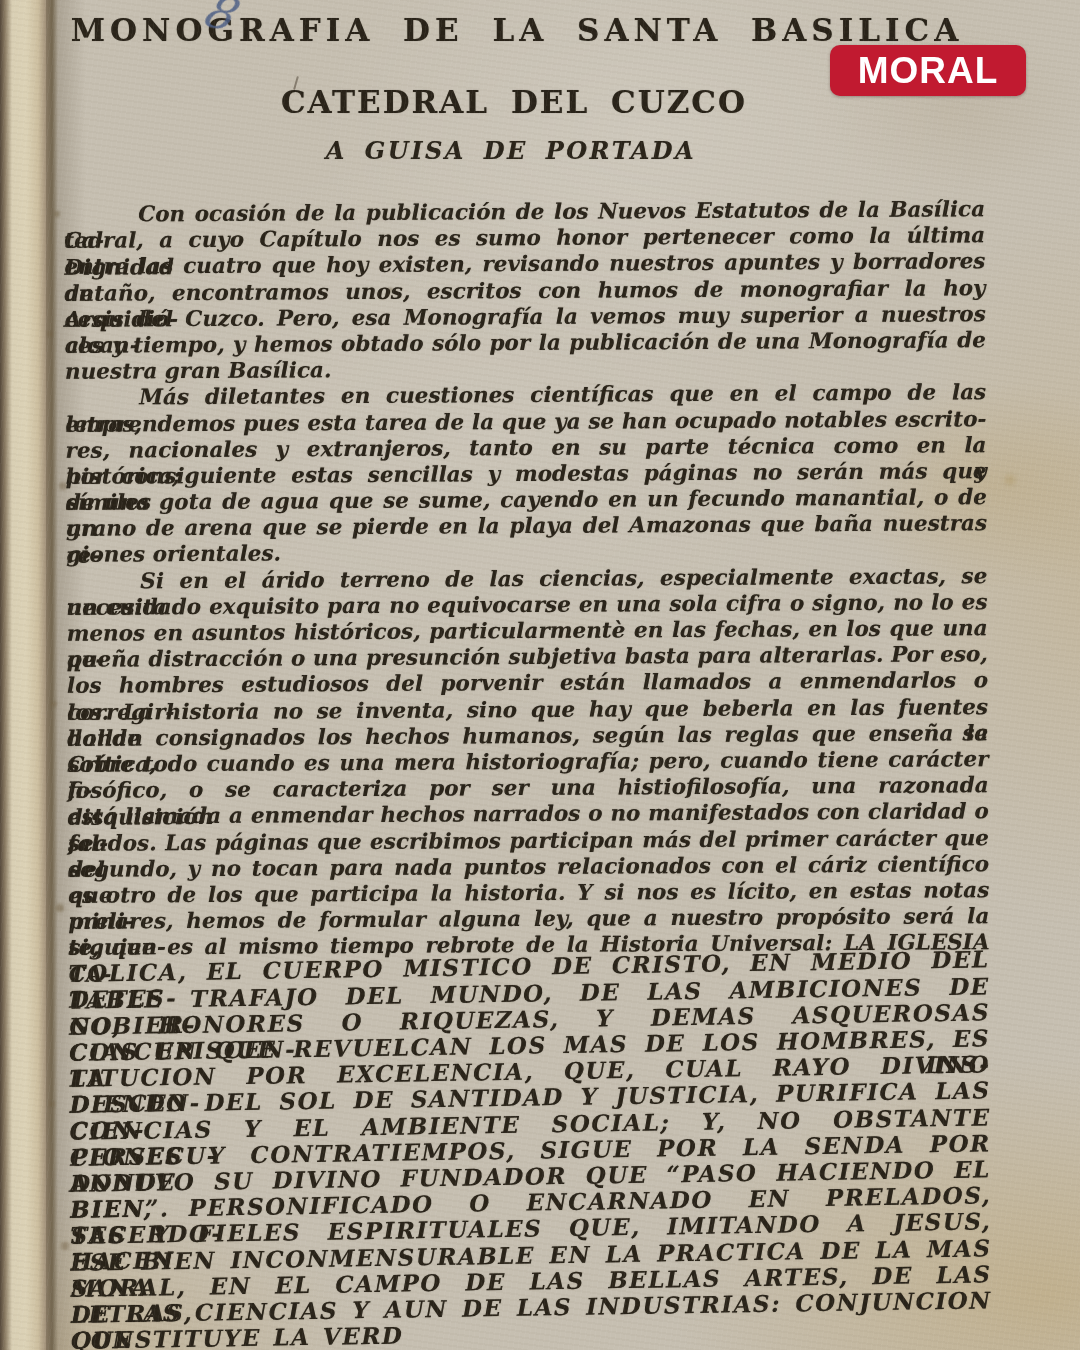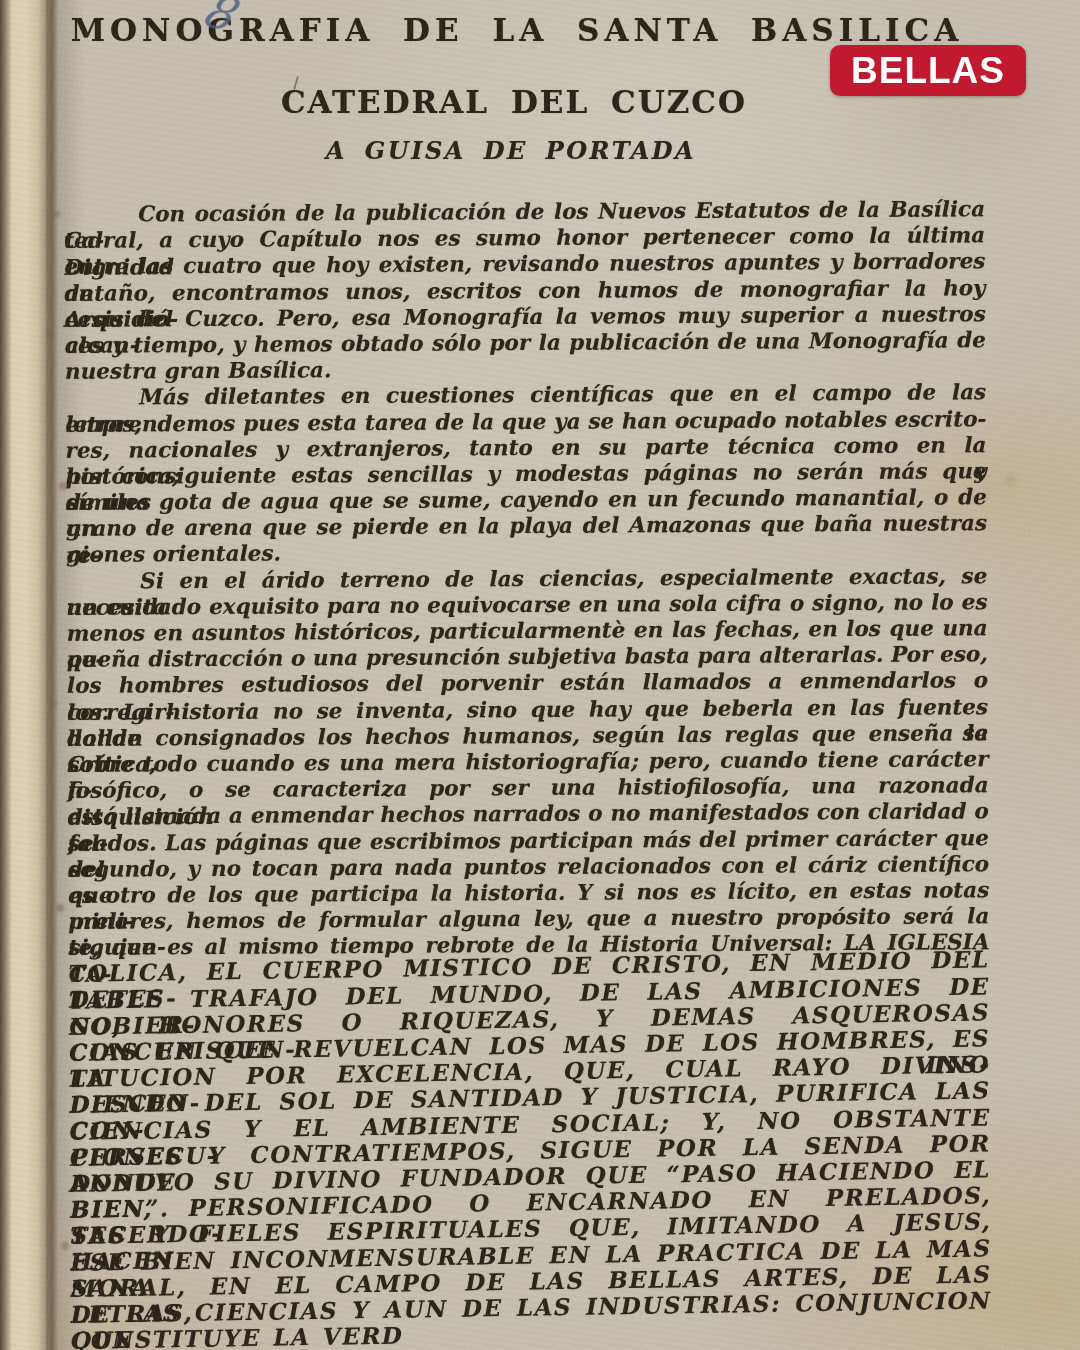--- a/index.html
+++ b/index.html
@@ -171,17 +171,17 @@
           <div class="line caps">TES Y FIELES ESPIRITUALES QUE, IMITANDO A JESUS, HACEN</div>
           <div class="line caps">ESE BIEN INCONMENSURABLE EN LA PRACTICA DE LA MAS SANA</div>
           <div class="line caps">MORAL, EN EL CAMPO DE LAS BELLAS ARTES, DE LAS LETRAS,</div>
           <div class="line caps">DE LAS CIENCIAS Y AUN DE LAS INDUSTRIAS: CONJUNCION QUE</div>
           <div class="line caps no-just">CONSTITUYE LA VERD</div>
         </div>
       </div>
   </div>
 
   <div class="usado" style="background: rgb(193, 26, 48); color: rgb(255, 255, 255);">
-    <span>BELLAS</span>
+    <span>MORAL</span>
   </div>
 
   <div class="grain"></div>
 </div>
 
 </body></html>

